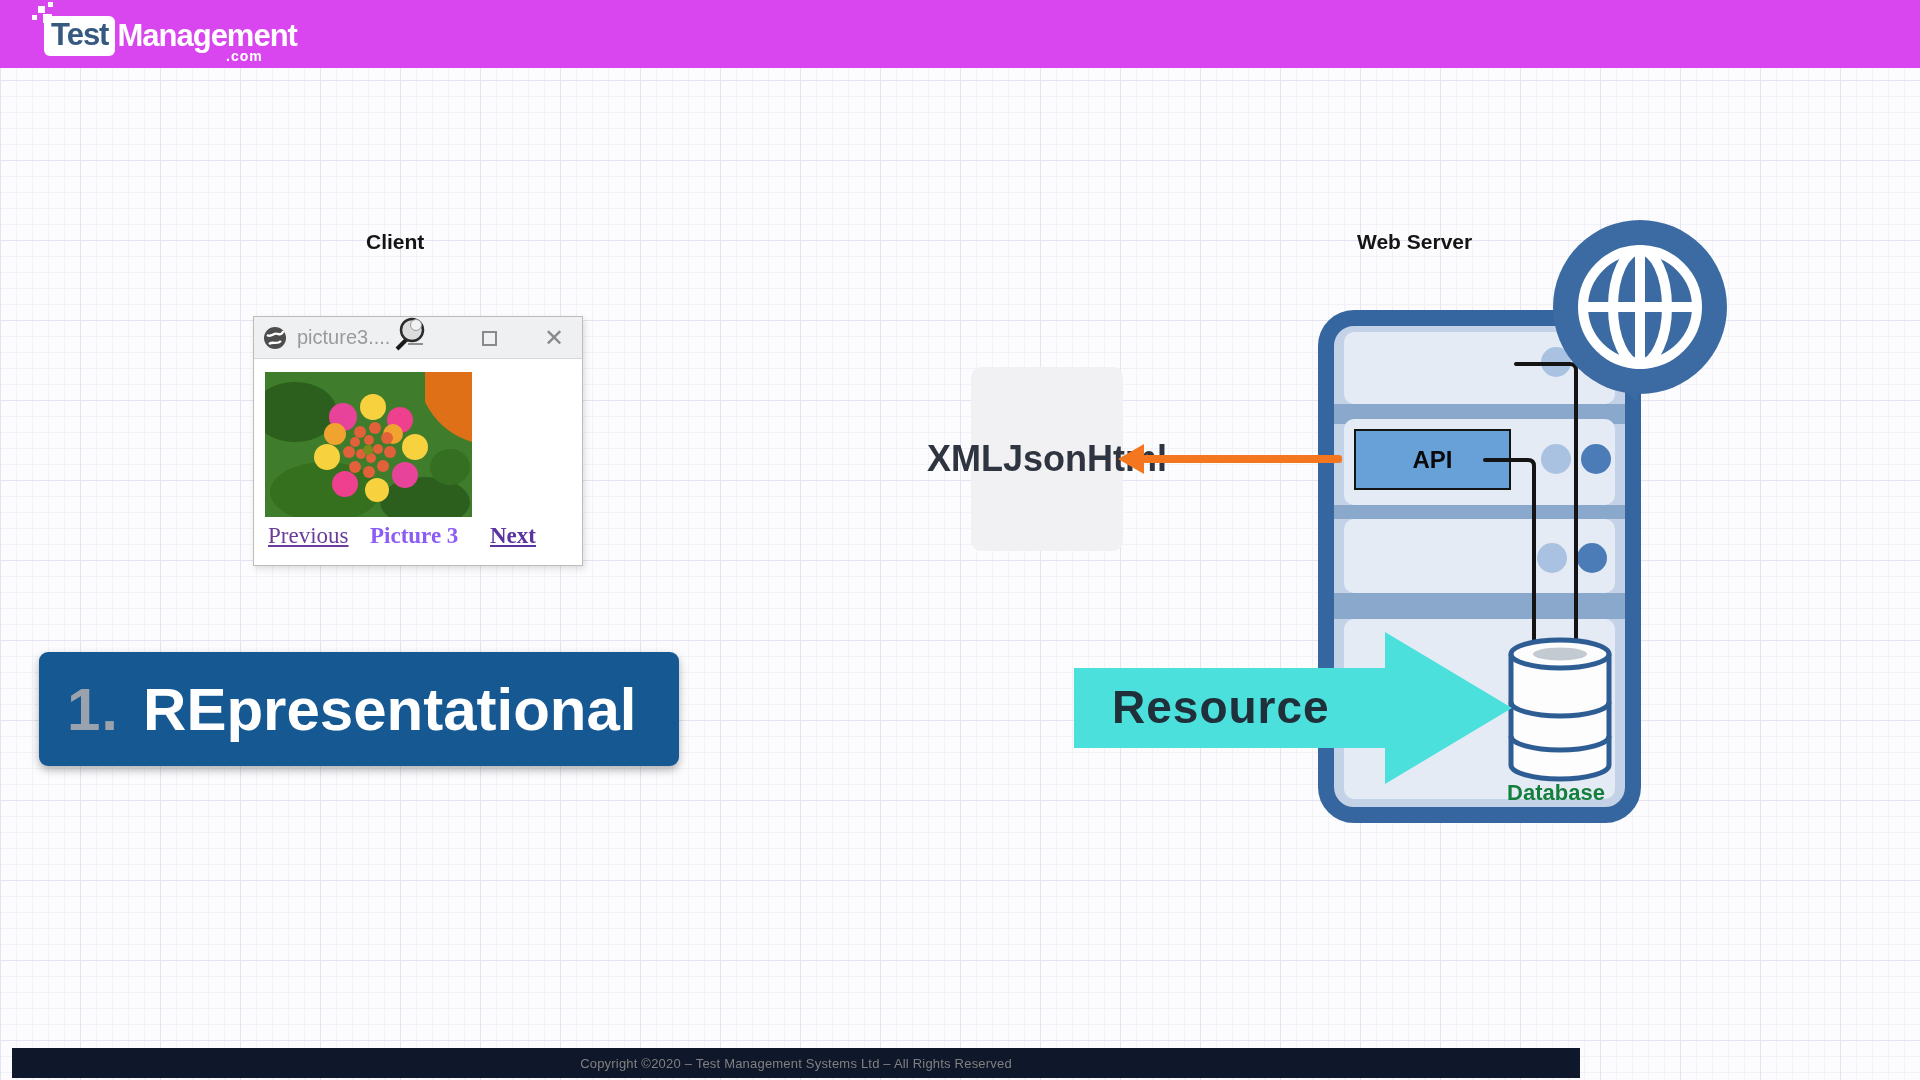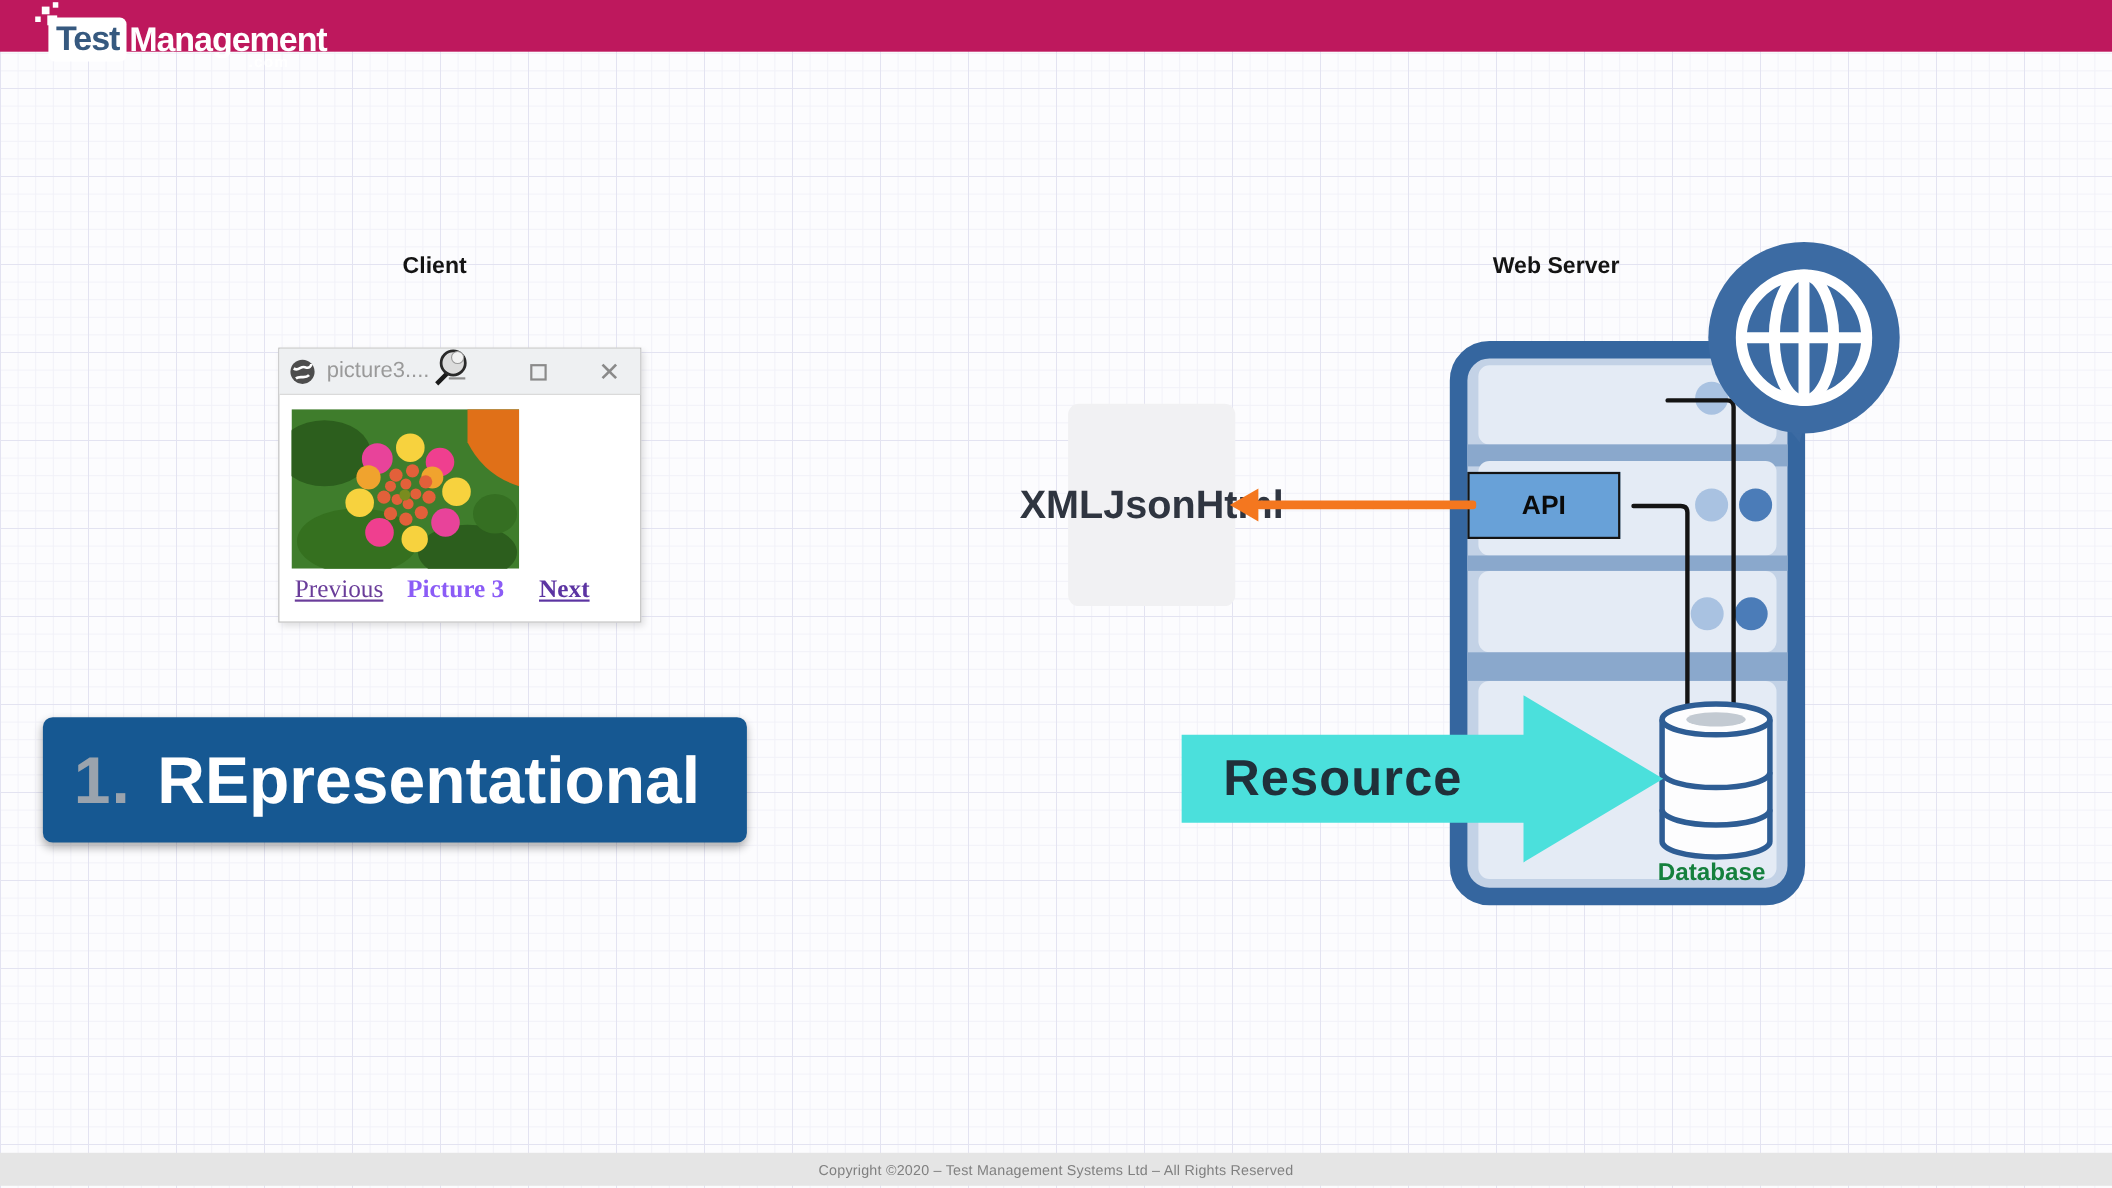--- a/index.html
+++ b/index.html
@@ -9,21 +9,21 @@
     background-image:
       linear-gradient(#e3e3f1 1px, transparent 1px),
       linear-gradient(90deg, #e3e3f1 1px, transparent 1px),
       linear-gradient(#f1f1f8 1px, transparent 1px),
       linear-gradient(90deg, #f1f1f8 1px, transparent 1px);
     background-size:80px 80px, 80px 80px, 16px 16px, 16px 16px;
   }
   .abs { position:absolute; }
 
   
-  .header { left:0; top:0; width:1920px; height:47px; background:#be185d; z-index:20; }
+  .header { left:0; top:0; width:1920px; height:68px; background:#d946ef; z-index:20; }
   .logo { left:30px; top:2px; height:62px; }
   .logo-row { position:absolute; left:14px; top:14px; display:flex; align-items:center; }
   .logo-test { background:#fff; color:#36597f; font-weight:800; font-size:31px;
     padding:1px 7px 3px 7px; border-radius:6px; letter-spacing:-1px; }
   .logo-mgmt { color:#fff; font-weight:800; font-size:31px; letter-spacing:-1px; margin-left:2px; }
   .logo-com { position:absolute; left:196px; top:46px; color:#fff; font-size:14px;
     font-weight:700; letter-spacing:1px; }
   .px { position:absolute; background:#fff; }
 
   
@@ -80,38 +80,38 @@
   .p3 { top:193px; height:74px; }
   .p4 { top:293px; bottom:8px; }
   .band { position:absolute; left:0; right:0; background:#8aa8cc; }
   .b1 { top:78px;  height:20px; }
   .b2 { top:179px; height:14px; }
   .b3 { top:267px; height:26px; }
   .srv-box { position:absolute; background:#68a1d8; border:2px solid #141414;
     display:flex; align-items:center; justify-content:center;
     font-weight:700; font-size:24px; color:#0a0a0a; z-index:4; }
   .web-box { left:13px; top:8px; width:169px; height:60px; }
-  .api-box { left:0; top:103px; width:139px; height:61px; }
+  .api-box { left:20px; top:103px; width:157px; height:61px; }
   .dot { position:absolute; width:30px; height:30px; border-radius:50%; }
   .dot-light { background:#a9c2e1; } .dot-dark { background:#4b7cb8; }
   .srv-lines { left:1300px; top:300px; z-index:3; }
   .db-svg { left:1498px; top:632px; z-index:4; }
   .db-label { left:1496px; top:780px; width:120px; text-align:center; font-weight:700;
     font-size:22px; color:#15803d; z-index:5; }
 
   
   .globe { left:1552px; top:220px; z-index:5; }
 
   
   .res-arrow { left:1074px; top:630px; z-index:6; }
   .res-label { left:1112px; top:680px; width:280px; color:#20303a; font-size:46px;
     font-weight:600; z-index:7; letter-spacing:1px; }
 
   
-  .footer { left:0; top:1048px; width:1920px; height:30px; background:#e5e5e5;
+  .footer { left:12px; top:1048px; width:1568px; height:30px; background:#0f172a;
     display:flex; align-items:center; justify-content:center; z-index:20; }
   .footer span { color:#808080; font-size:13px; letter-spacing:.2px; }
 </style>
 </head>
 <body>
 
 <div class="abs header">
   <div class="abs logo">
     <span class="px" style="left:8px;top:4px;width:7px;height:7px;"></span>
     <span class="px" style="left:18px;top:0px;width:5px;height:5px;"></span>

